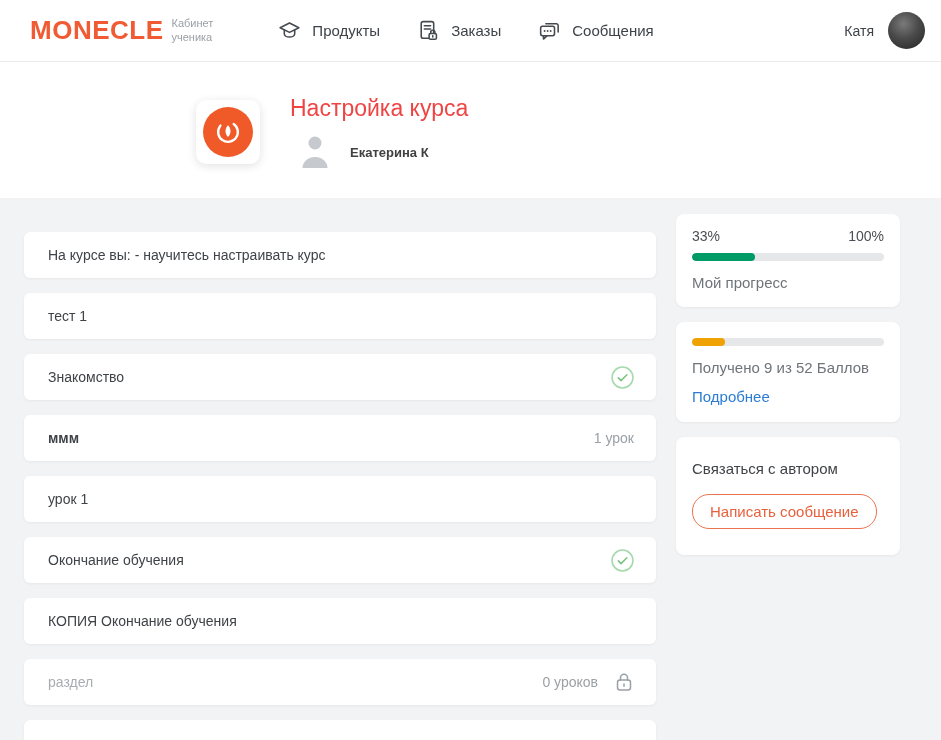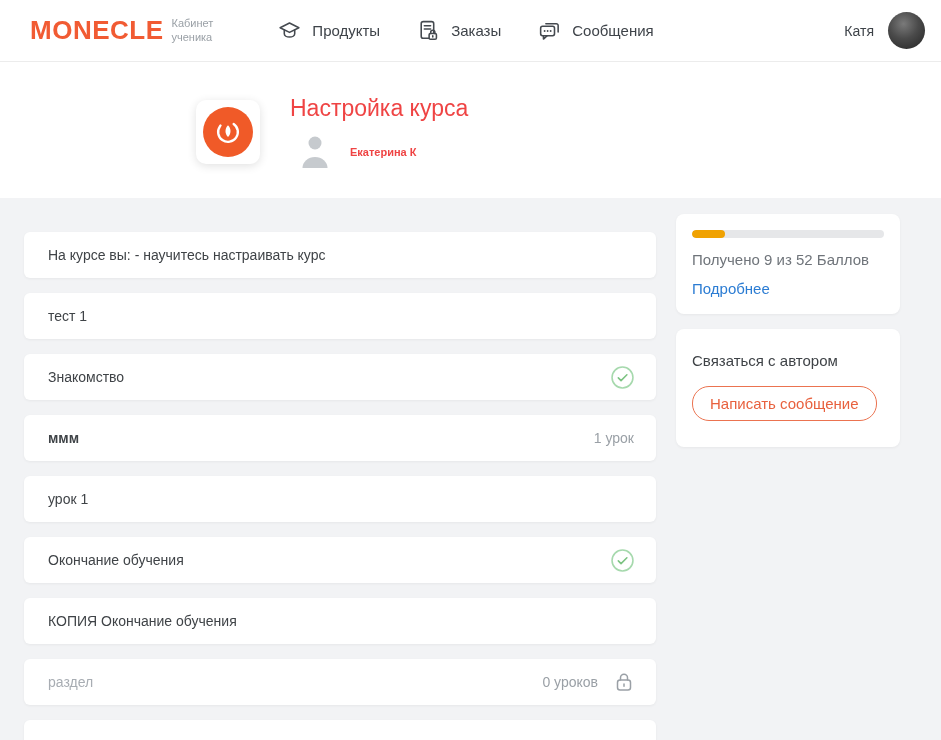--- a/index.html
+++ b/index.html
@@ -25,21 +25,21 @@
 
   
   .hero { position:absolute; top:62px; left:0; right:0; height:136px; background:#fff; z-index:2; }
   .course-icon-card { position:absolute; left:196px; top:38px; width:64px; height:64px;
       background:#fff; border-radius:10px; box-shadow:0 2px 10px rgba(0,0,0,.12);
       display:grid; place-items:center; }
   .course-icon-circle { width:50px; height:50px; border-radius:50%; background:#f05a28;
       display:grid; place-items:center; }
   .course-title { position:absolute; left:290px; top:33px; font-size:23px; color:#ef4444; }
   .author-row { position:absolute; left:297px; top:71px; display:flex; align-items:center; gap:17px; }
-  .author-name { font-size:11px; font-weight:700; color:#ef4444; }
+  .author-name { font-size:13px; font-weight:700; color:#404040; }
 
   
   .main-col { position:absolute; left:24px; top:232px; width:632px; }
   .lesson-row { height:46px; margin-bottom:15px; background:#fff; border-radius:6px;
       box-shadow:0 1px 3px rgba(0,0,0,.05); display:flex; align-items:center;
       padding:0 22px 0 24px; cursor:pointer; }
   .lesson-label { font-size:14px; color:#3f4347;text-align:center; }
   .lesson-row.bold .lesson-label { font-weight:700; }
   .lesson-row.muted .lesson-label { color:#a8adb3; }
   .lesson-meta { margin-left:auto; font-size:14px; color:#9aa0a6; }
@@ -188,20 +188,30 @@
     </div>
       <div class="lesson-row partial">
       <span class="lesson-label"></span>
       <span class="lesson-meta"></span>
 
     </div>
     </div>
 
   <div class="sidebar">
 
+    <div class="side-card">
+      <div class="pct-row">
+        <span>33%</span>
+        <span>100%</span>
+      </div>
+      <div class="bar-track">
+        <div class="bar-fill" style="width: 33%; background: rgb(0, 154, 102);"></div>
+      </div>
+      <div class="side-caption">Мой прогресс</div>
+    </div>
 
     <div class="side-card">
       <div class="bar-track" style="margin-top:2px;">
         <div class="bar-fill" style="width: 17%; background: rgb(240, 162, 2);"></div>
       </div>
       <div class="side-caption">Получено 9 из 52 Баллов</div>
       <span class="side-link">Подробнее</span>
     </div>
 
     <div class="side-card contact-card">

